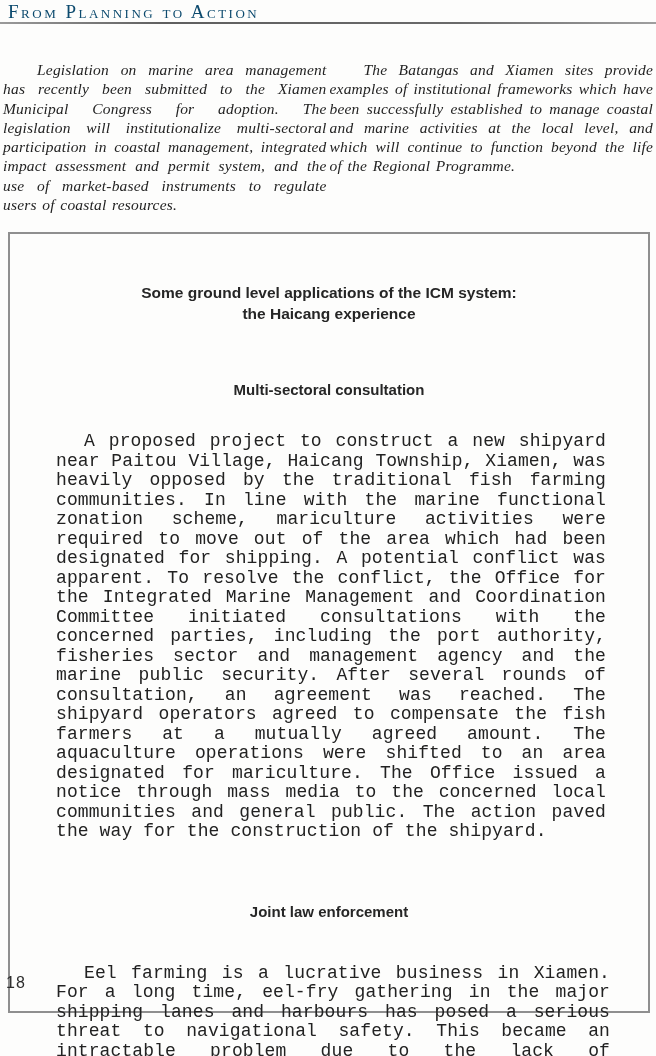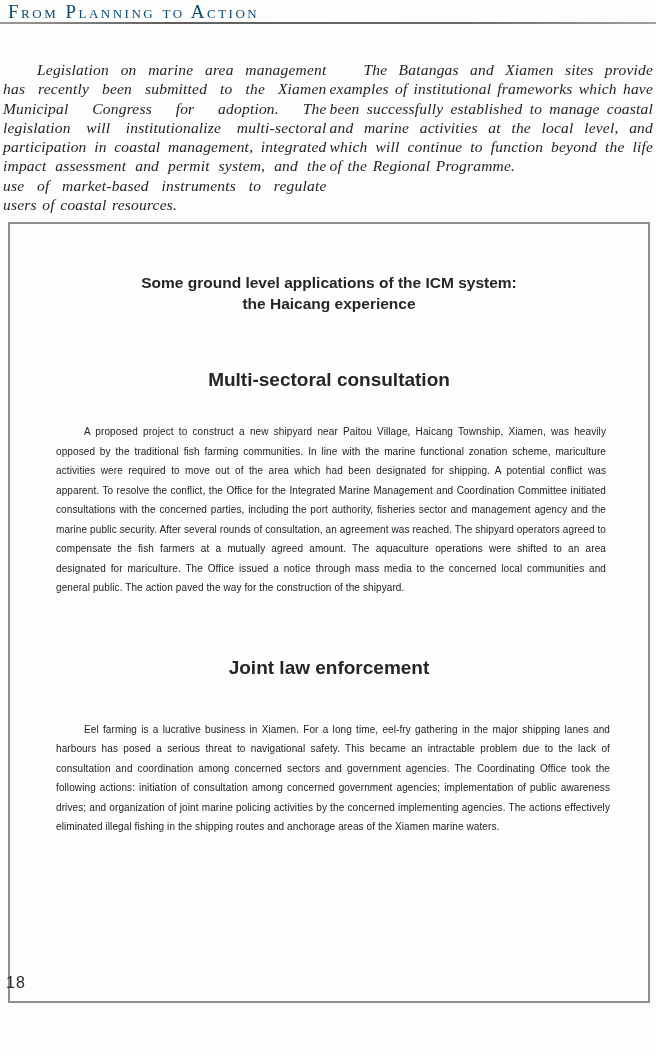--- a/index.html
+++ b/index.html
@@ -41,47 +41,48 @@
     font-size: 15.5px; line-height: 19.3px;
     letter-spacing: 0.2px;
     word-spacing: 1.5px;
     text-align: justify;
     text-indent: 34px;
     color: #232323;
   }
 
   
   .case-box {
-    position: absolute; top: 222px; left: 8px;
+    position: absolute; top: 232px; left: 8px;
     width: 642px; height: 781px;
     box-sizing: border-box;
     border: 2px solid #8f8f8f;
     background: #fdfdfc;
   }
   .box-title {
     margin: 48px 20px 0 20px;
     text-align: center;
     font-weight: bold;
     font-size: 15.5px; line-height: 21px;
     color: #262626;
   }
   .section-heading {
     text-align: center;
     font-weight: bold;
-    font-size: 19px; line-height: 20px;
+    font-size: 15px; line-height: 20px;
     color: #262626;
   }
   .heading-a { margin: 56px 20px 0 20px; }
   .heading-b { margin: 60px 20px 0 20px; }
   .section-body {
     text-align: justify;
     text-indent: 28px;
-    font-size: 10px; line-height: 19.5px;
+    font-size: 18px; line-height: 19.5px;
     letter-spacing: 0.1px;
     color: #222;
+    font-family: Liberation Mono, monospace;
   }
   .body-a { margin: 32px 42px 0 46px; }
   .body-b { margin: 42px 38px 0 46px; }
 
   
   .page-number {
     position: absolute; top: 974px; left: 6px;
     font-size: 16px; line-height: 18px;
     letter-spacing: 1px;
     color: #2d2d2d;

